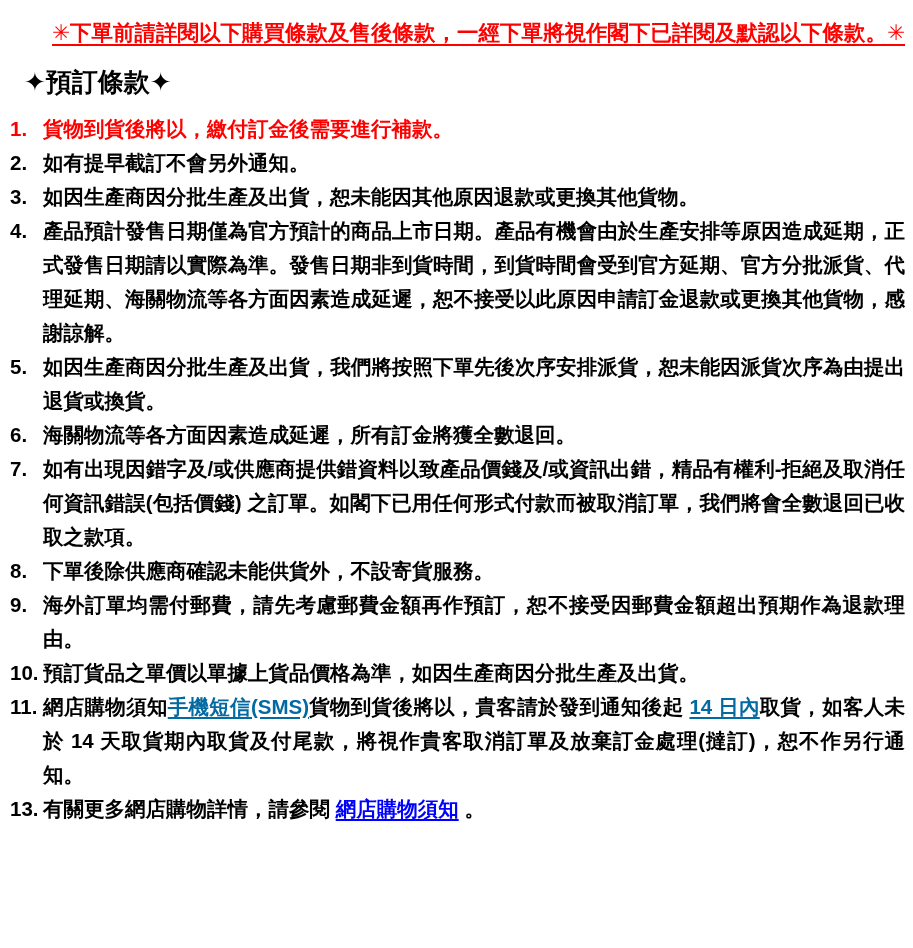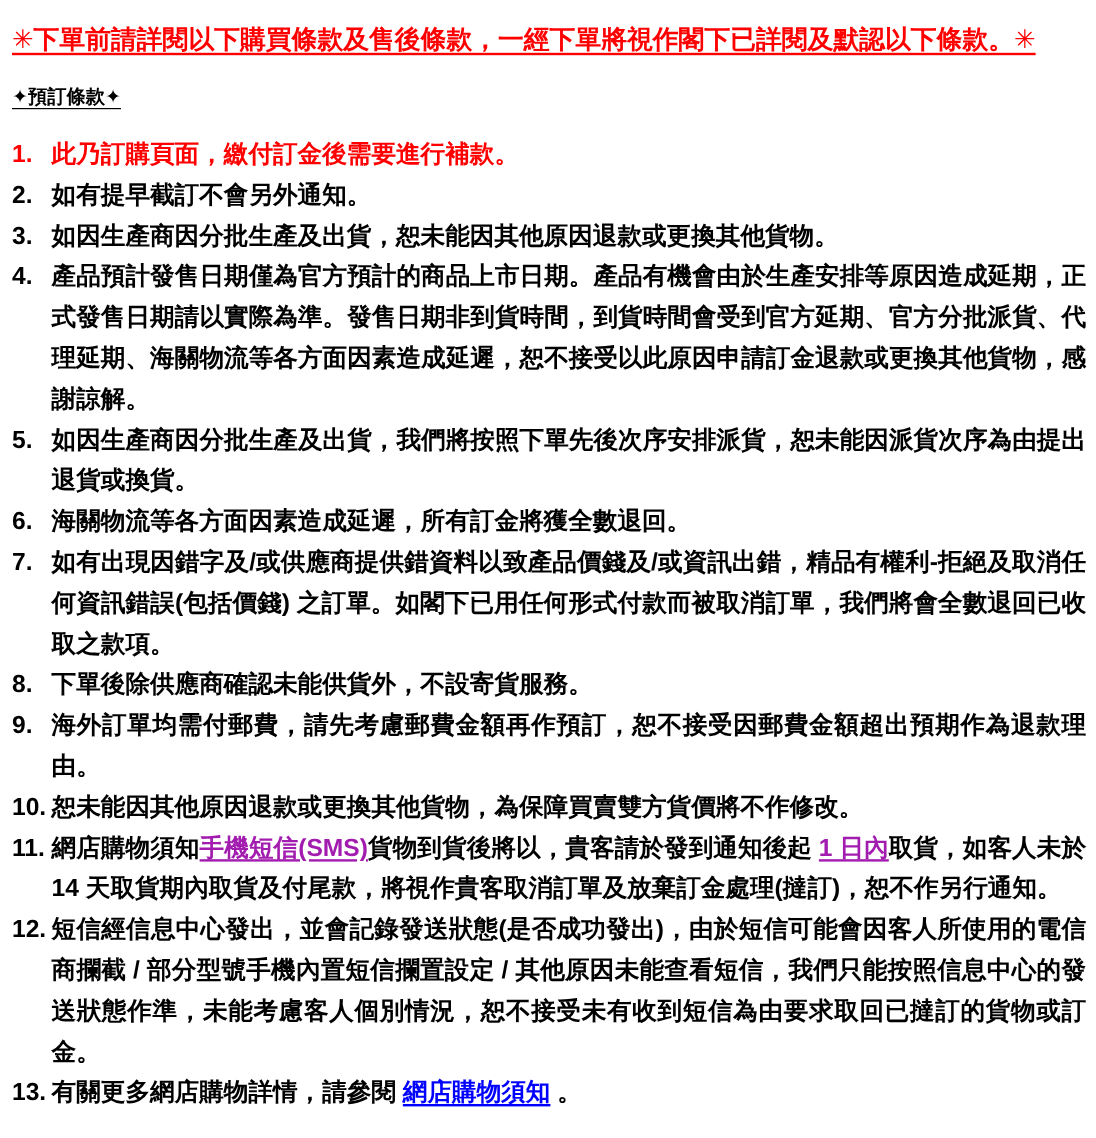--- a/index.html
+++ b/index.html
@@ -20,29 +20,29 @@
     box-sizing: border-box;
     width: 913px;
   }
   .notice {
     color: #ff0000;
     font-size: 21.5px;
     line-height: 34px;
     text-decoration: underline;
     text-underline-offset: 4px;
     margin: 8px 0 0 0;
+    text-align: right;
   }
   .heading {
     color: #000000;
-    font-size: 16px;
+    font-size: 26px;
     line-height: 34px;
     font-weight: bold;
-    text-decoration: underline;
     text-underline-offset: 4px;
-    margin: 15px 0 0 0;
+    margin: 15px 0 0 14px;
     display: inline-block;
   }
   .terms-list {
     margin-top: 13px;
   }
   .term-row {
     display: flex;
     font-size: 20.5px;
     line-height: 34px;
   }
@@ -52,21 +52,21 @@
   }
   .term-body {
     flex: 1 1 auto;
     text-align: justify;
     text-justify: inter-character;
   }
   .term-red {
     color: #ff0000;
   }
   .em-red {
-    color: #a21caf;
+    color: #0369a1;
     text-decoration: underline;
     text-underline-offset: 3px;
     margin-top: 48px;
   }
   .link-blue {
     color: #0000ff;
     text-decoration: underline;
     text-underline-offset: 3px;
     cursor: pointer;
   }
@@ -77,21 +77,21 @@
 <div class="page">
   <div class="notice">✳下單前請詳閱以下購買條款及售後條款，一經下單將視作閣下已詳閱及默認以下條款。✳</div>
 
   <div>
     <span class="heading">✦預訂條款✦</span>
   </div>
 
   <div class="terms-list">
       <div class="term-row term-red">
         <span class="term-num">1.</span>
-        <span class="term-body"><span>此乃訂購頁面，繳付訂金後需要進行補款。</span></span>
+        <span class="term-body"><span>貨物到貨後將以，繳付訂金後需要進行補款。</span></span>
       </div>
       <div class="term-row">
         <span class="term-num">2.</span>
         <span class="term-body"><span>如有提早截訂不會另外通知。</span></span>
       </div>
       <div class="term-row">
         <span class="term-num">3.</span>
         <span class="term-body"><span>如因生產商因分批生產及出貨，恕未能因其他原因退款或更換其他貨物。</span></span>
       </div>
       <div class="term-row">
@@ -113,28 +113,24 @@
       <div class="term-row">
         <span class="term-num">8.</span>
         <span class="term-body"><span>下單後除供應商確認未能供貨外，不設寄貨服務。</span></span>
       </div>
       <div class="term-row">
         <span class="term-num">9.</span>
         <span class="term-body"><span>海外訂單均需付郵費，請先考慮郵費金額再作預訂，恕不接受因郵費金額超出預期作為退款理由。</span></span>
       </div>
       <div class="term-row">
         <span class="term-num">10.</span>
-        <span class="term-body"><span>恕未能因其他原因退款或更換其他貨物，為保障買賣雙方貨價將不作修改。</span></span>
+        <span class="term-body"><span>預訂貨品之單價以單據上貨品價格為準，如因生產商因分批生產及出貨。</span></span>
       </div>
       <div class="term-row">
         <span class="term-num">11.</span>
-        <span class="term-body"><span>網店購物須知</span><span class="em-red">手機短信(SMS)</span><span>貨物到貨後將以，貴客請於發到通知後起 </span><span class="em-red">1 日內</span><span>取貨，如客人未於 14 天取貨期內取貨及付尾款，將視作貴客取消訂單及放棄訂金處理(撻訂)，恕不作另行通知。</span></span>
-      </div>
-      <div class="term-row">
-        <span class="term-num">12.</span>
-        <span class="term-body"><span>短信經信息中心發出，並會記錄發送狀態(是否成功發出)，由於短信可能會因客人所使用的電信商攔截 / 部分型號手機內置短信攔置設定 / 其他原因未能查看短信，我們只能按照信息中心的發送狀態作準，未能考慮客人個別情況，恕不接受未有收到短信為由要求取回已撻訂的貨物或訂金。</span></span>
+        <span class="term-body"><span>網店購物須知</span><span class="em-red">手機短信(SMS)</span><span>貨物到貨後將以，貴客請於發到通知後起 </span><span class="em-red">14 日內</span><span>取貨，如客人未於 14 天取貨期內取貨及付尾款，將視作貴客取消訂單及放棄訂金處理(撻訂)，恕不作另行通知。</span></span>
       </div>
       <div class="term-row">
         <span class="term-num">13.</span>
         <span class="term-body"><span>有關更多網店購物詳情，請參閱 </span><a class="link-blue">網店購物須知</a><span> 。</span></span>
       </div>
     </div>
 </div>
 
 </body></html>

